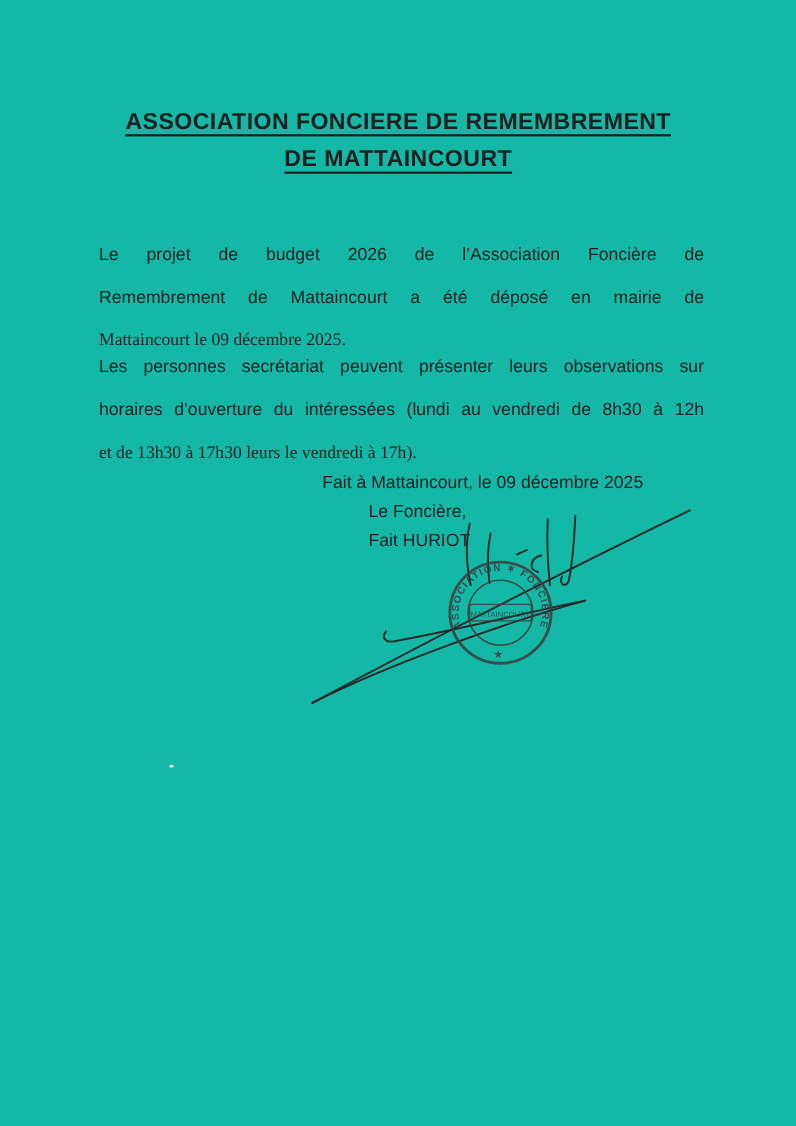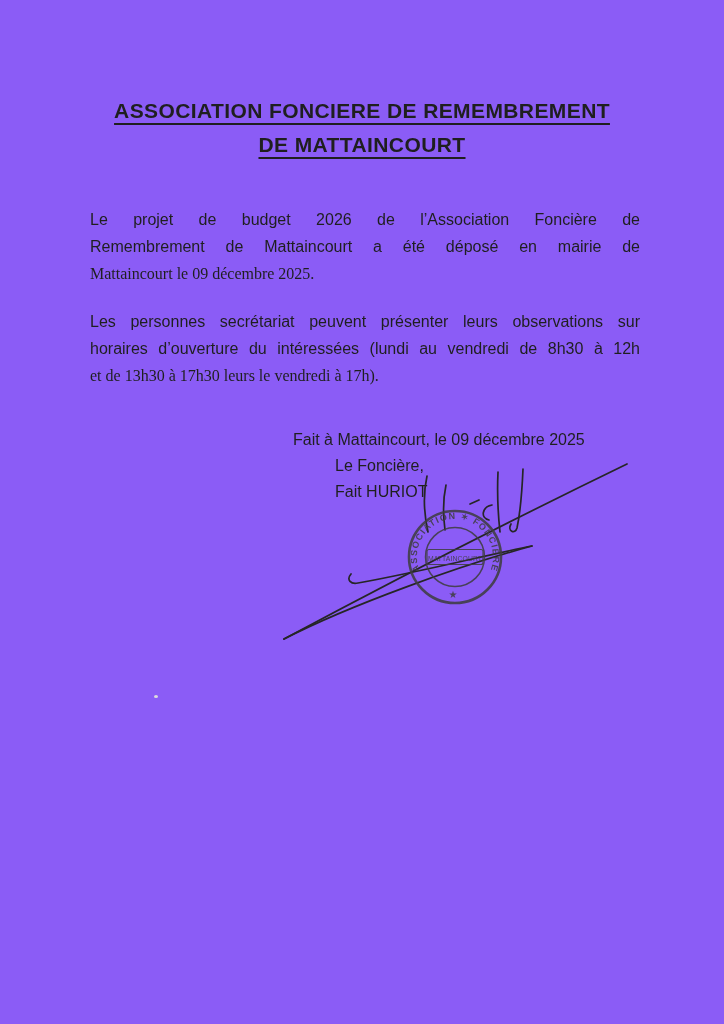--- a/index.html
+++ b/index.html
@@ -4,21 +4,21 @@
 <style>
   html, body {
     margin: 0;
     padding: 0;
     background: #e8e8e8;
   }
   .page {
     position: relative;
     width: 724px;
     height: 1024px;
-    background: #8b5cf6;
+    background: #14b8a6;
     font-family: "Liberation Sans", sans-serif;
     color: #1f1f1f;
     overflow: hidden;
   }
   .title {
     position: absolute;
     top: 94px;
     left: 0;
     width: 724px;
     text-align: center;
@@ -37,20 +37,21 @@
     left: 90px;
     width: 550px;
     font-size: 16px;
     line-height: 27px;
   }
   .p1 { top: 206px; }
   .p2 { top: 308px; }
   .jline {
     text-align: justify;
     text-align-last: justify;
+    margin-top: 12px;
   }
   .jline.last {
     text-align-last: left;
     font-family: Liberation Serif, serif;
   }
   .closing {
     position: absolute;
     left: 265px;
     top: 427px;
     font-size: 16px;

